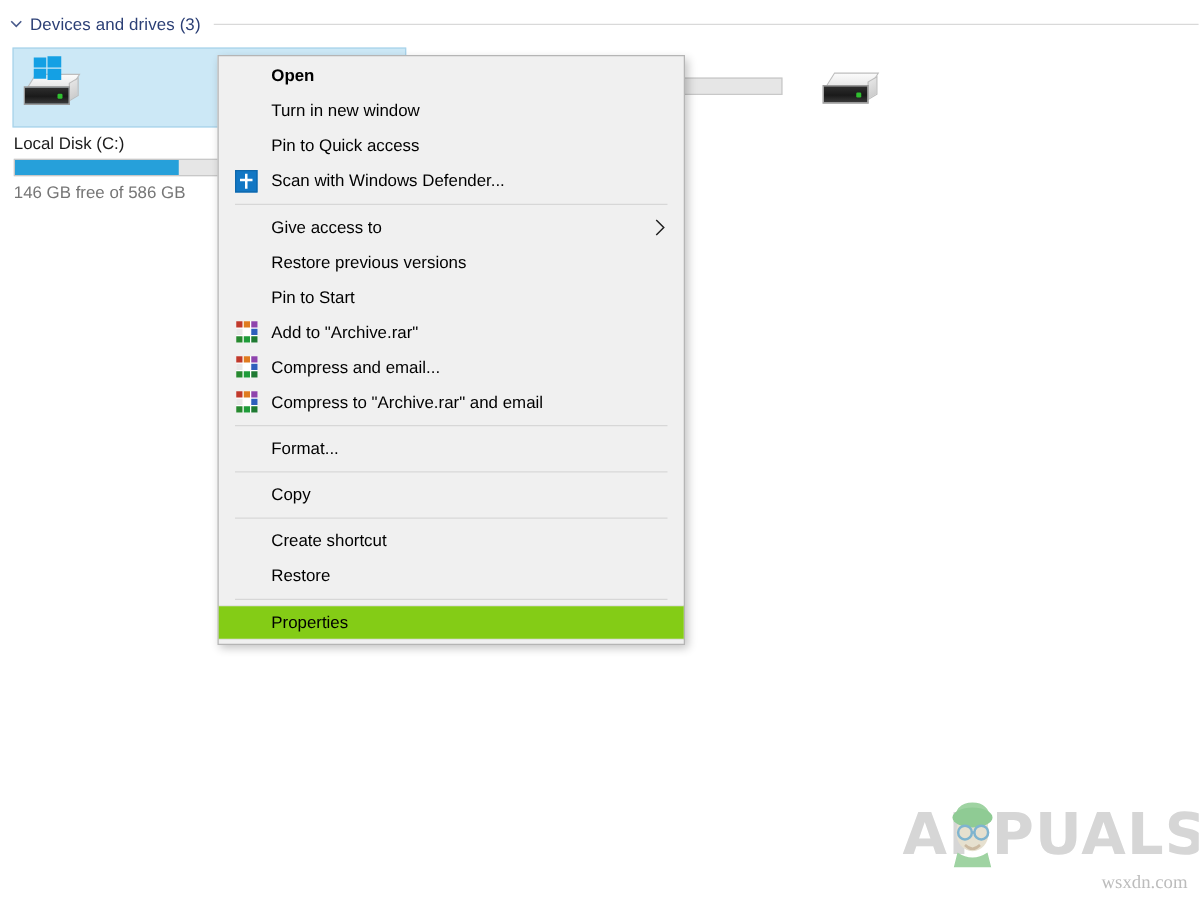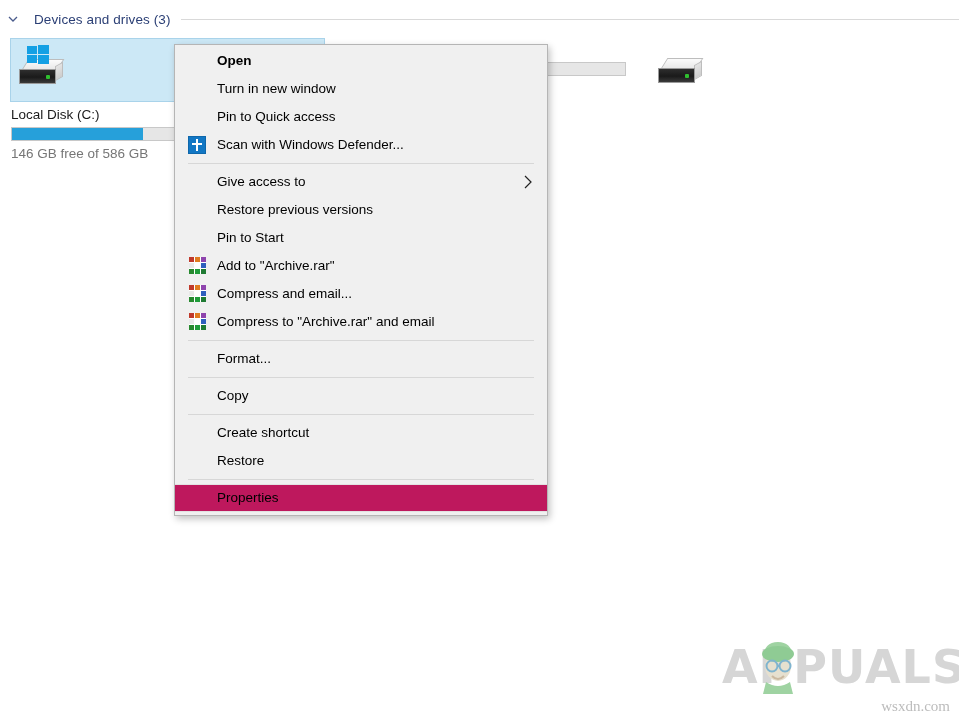--- a/index.html
+++ b/index.html
@@ -32,21 +32,21 @@
     margin-left: 4px;
     display: flex;
     align-items: center;
     justify-content: center;
   }
   #group-chevron svg { display: block; }
   #group-title {
     font-size: 13.5px;
     color: #2b3f75;
     white-space: nowrap;
-    margin-left: 12px;
+    margin-left: 2px;
     letter-spacing: 0.1px;
   }
   #group-rule {
     flex: 1;
     height: 1px;
     background: #d9d9d9;
     margin-left: 10px;
     margin-right: 0px;
   }
 
@@ -186,21 +186,21 @@
   .menu-item {
     position: relative;
     height: 28px;
     display: flex;
     align-items: center;
     padding-left: 12px;
     padding-right: 10px;
     box-sizing: border-box;
   }
   .menu-item.highlight {
-    background: #be185d;
+    background: #84cc16;
     border-top: 1px solid #e2e2e2;
     border-bottom: 1px solid #e2e2e2;
   }
   .mi-icon {
     width: 22px;
     height: 20px;
     flex: 0 0 22px;
     margin-right: 8px;
     position: relative;
   }

